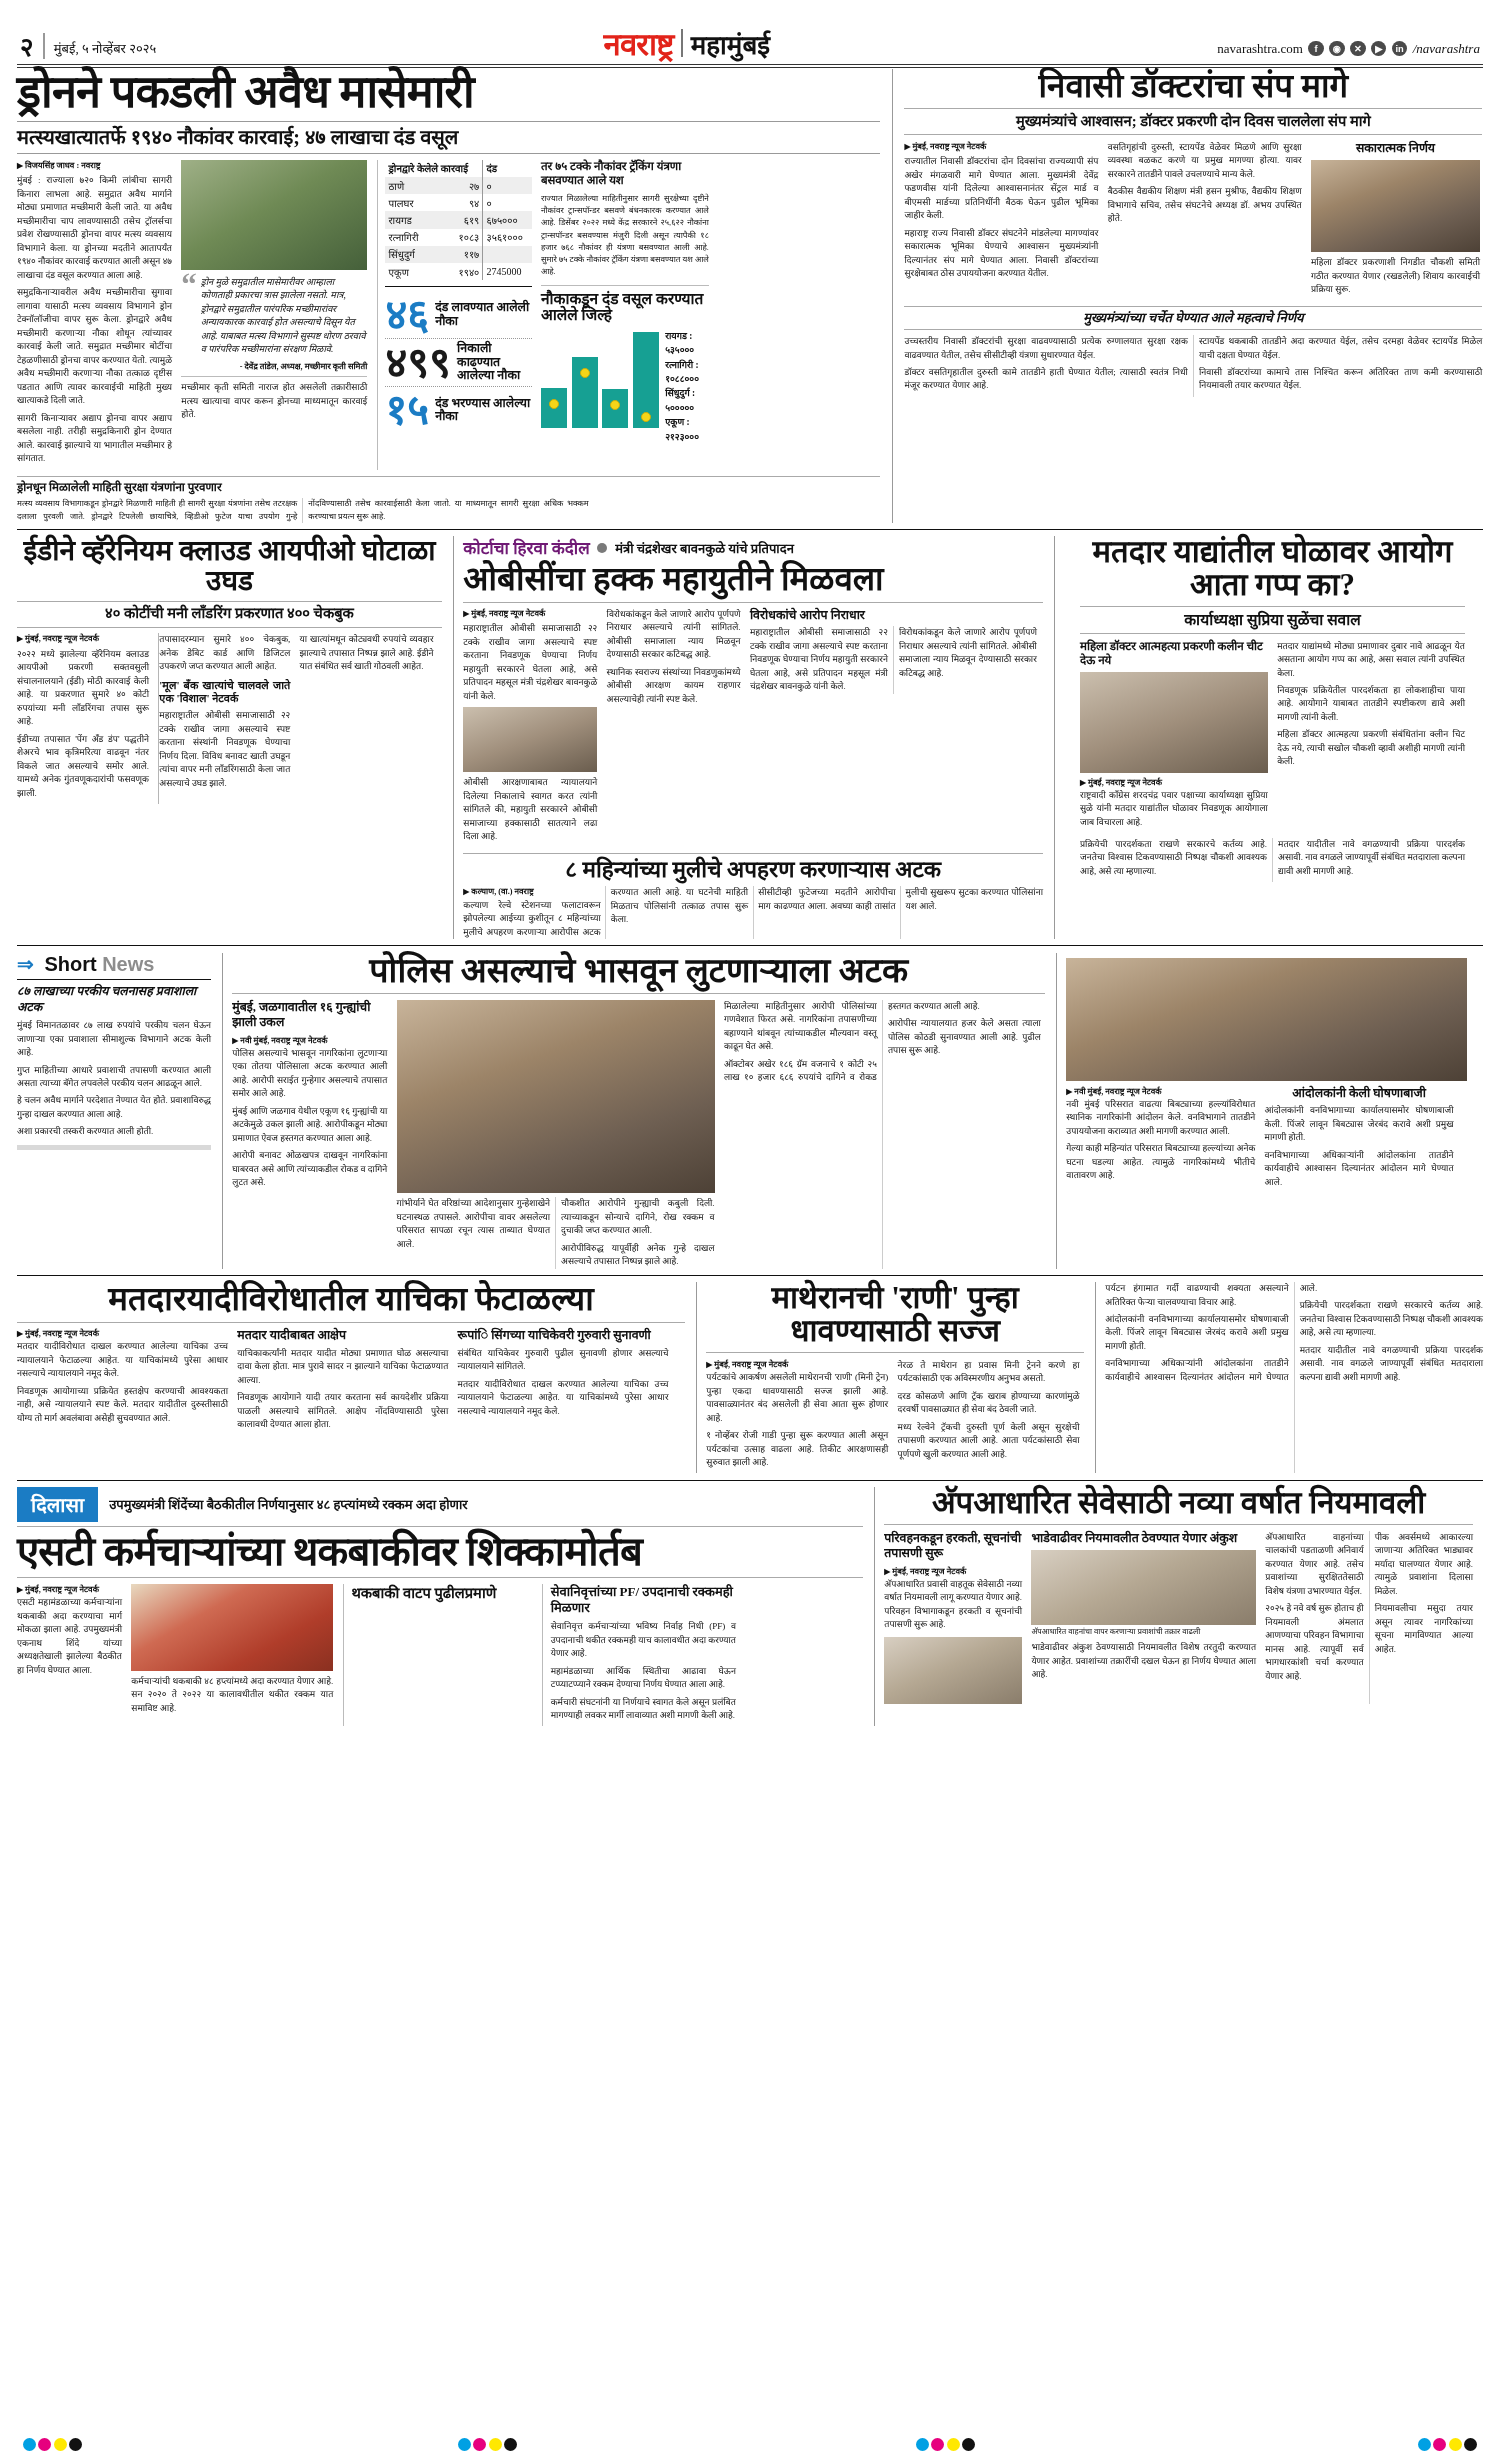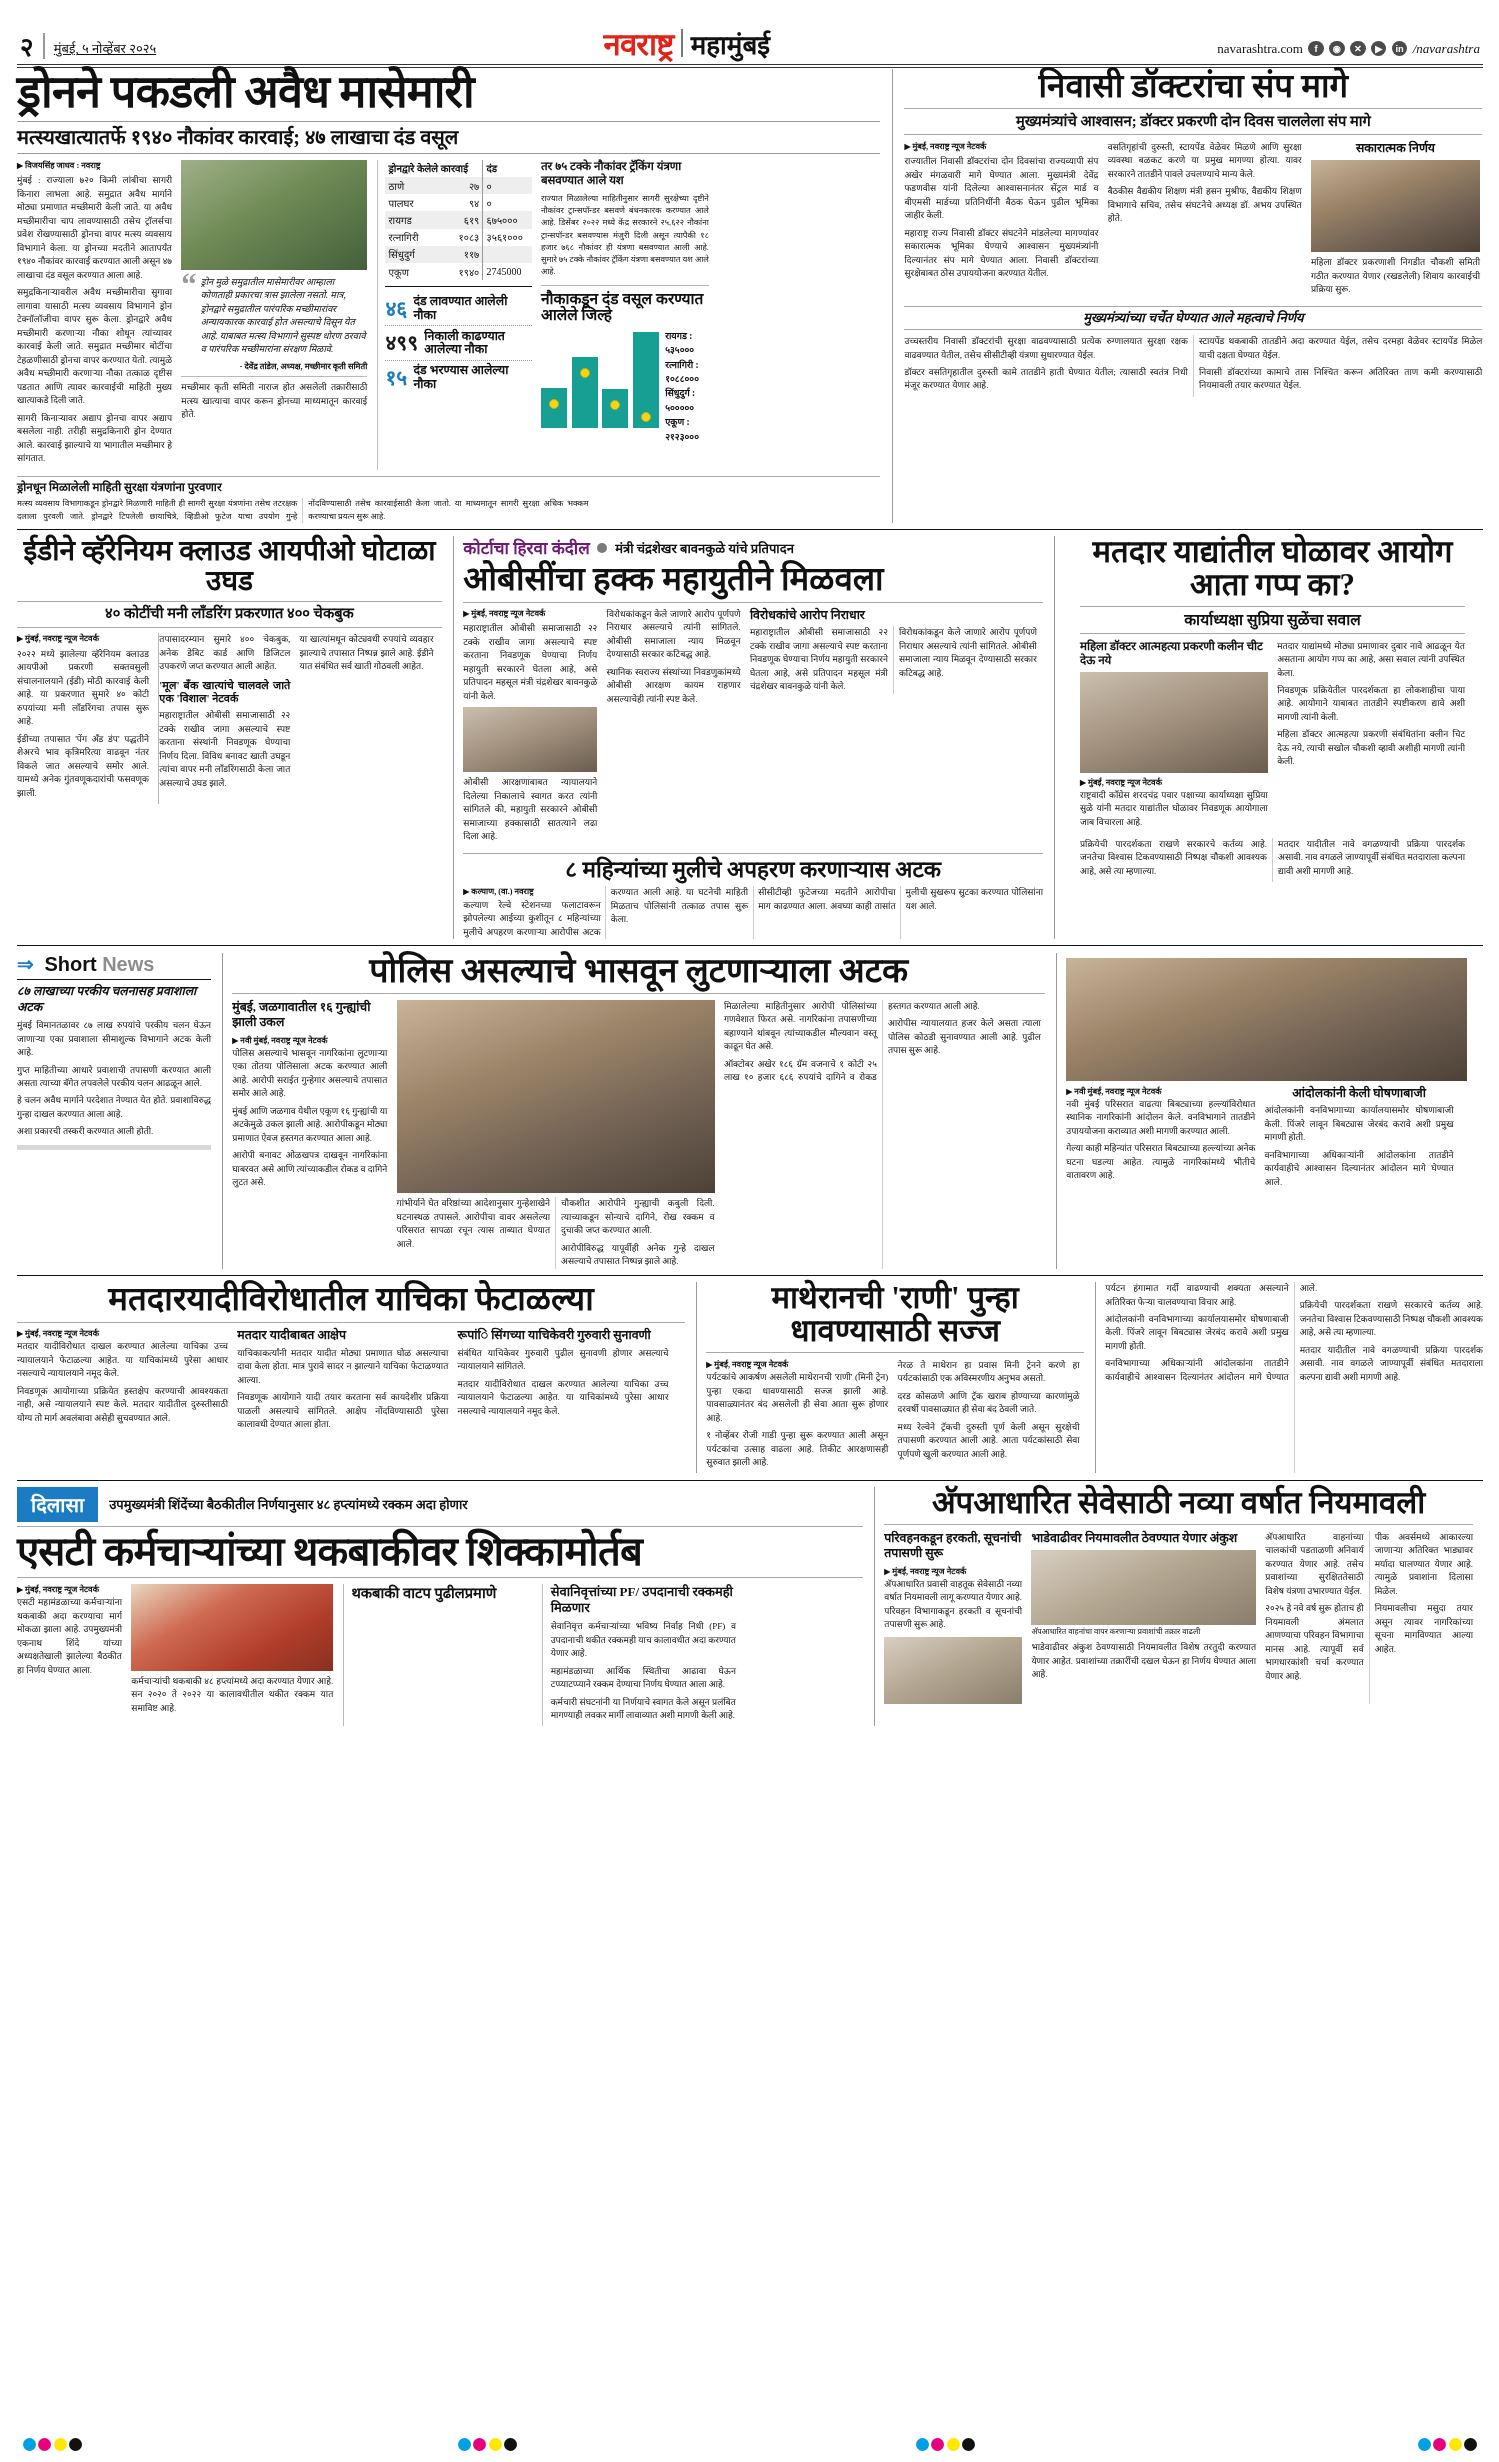--- a/index.html
+++ b/index.html
@@ -9,21 +9,21 @@
     font-family:"Liberation Serif", serif;
     color:#111; position:relative; overflow:hidden;
   }
   .page { width:1500px; height:2462px; padding:14px 17px 7.8px 17px; position:relative; }
 
   
   .masthead { display:flex; align-items:flex-end; justify-content:space-between; height:45px; padding:0 3.1px; }
   .mh-left { display:flex; align-items:flex-end; gap:9.3px; }
   .pageno { font-size:26px; font-weight:bold; line-height:.9; font-family:"Liberation Sans",sans-serif; }
   .vrule { width:1.6px; height:26px; background:#999; }
-  .mh-date { font-size:13px; padding-bottom:1.6px;text-decoration:underline; }
+  .mh-date { font-size:13px; padding-bottom:1.6px; }
   .mh-center { display:flex; align-items:flex-end; gap:7.8px; }
   .logo-main { font-size:31px; font-weight:bold; color:#e2231a; line-height:.95; letter-spacing:-0.8px; }
   .logo-sep { width:1.6px; height:28px; background:#777; margin-bottom:1.6px; }
   .logo-sub { font-size:26px; font-weight:bold; color:#111; line-height:.95; }
   .mh-right { display:flex; align-items:center; gap:5.4px; font-size:13px; padding-bottom:2.3px; }
   .soc { width:15.5px; height:15.5px; border-radius:50%; background:#4a4a4a; color:#fff;
          font-size:9.3px; font-family:"Liberation Sans",sans-serif; display:inline-flex;
          align-items:center; justify-content:center; font-weight:bold; }
   .handle { font-style:italic; }
 
@@ -65,21 +65,21 @@
   .quotebox { font-size:9.3px; line-height:1.45; font-style:italic; }
   .qmark { font-size:31px; color:#999; font-weight:bold; line-height:.6; font-family:"Liberation Serif",serif; }
   .attrib { font-size:8.2px; text-align:right; font-weight:bold; font-style:normal; }
   table.stat { width:100%; border-collapse:collapse; font-size:10px; }
   table.stat th { text-align:left; font-weight:bold; font-size:10px; padding:1.6px 3.1px; vertical-align:top; }
   table.stat td { padding:1.6px 3.1px; }
   table.stat tr.alt { background:#eeeeee; }
   table.stat td.num { text-align:right; }
   .divcell { border-left:0.8px solid #999; }
 
-  .bignum { font-size:21px; font-weight:bold; color:#1b7cc4; font-family:"Liberation Sans",sans-serif; line-height:.95; }
+  .bignum { font-size:42px; font-weight:bold; color:#1b7cc4; font-family:"Liberation Sans",sans-serif; line-height:.95; }
   .bignum.dark { color:#1a1a1a; }
   .statrow { display:flex; align-items:center; gap:6.2px; padding:3.1px 0; }
   .statlbl { font-size:12.4px; font-weight:bold; line-height:1.1; }
   .dotrule { border-top:0.8px dotted #999; }
 
   .chart-title { font-size:18.6px; font-weight:bold; line-height:1.08; }
   .chart-area { display:flex; align-items:flex-end; gap:4.7px; height:99px; }
   .bar { background:#16a093; width:26px; position:relative; }
   .bar .dot { position:absolute; left:50%; transform:translateX(-50%); width:10px; height:10px;
               border-radius:50%; background:#f5d518; border:0.8px solid #c9ae08; }

